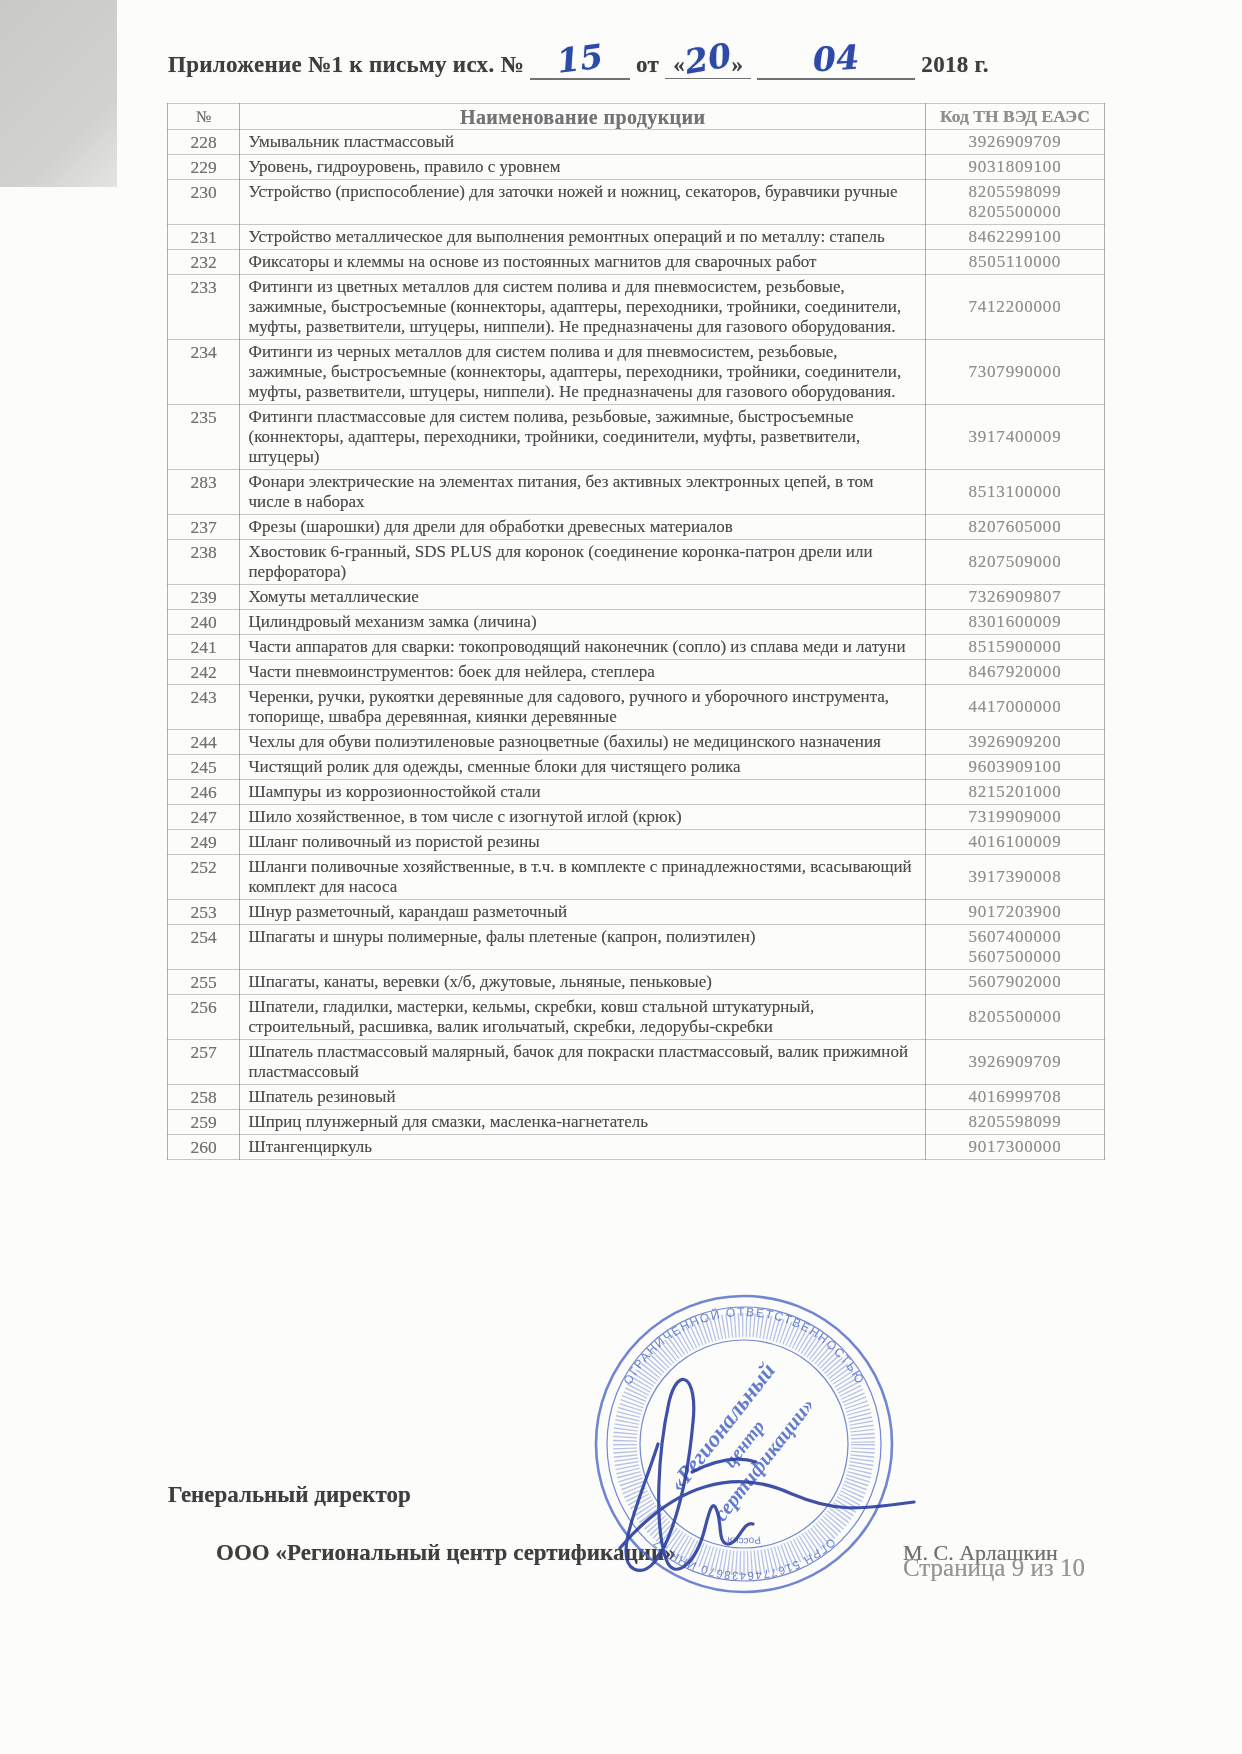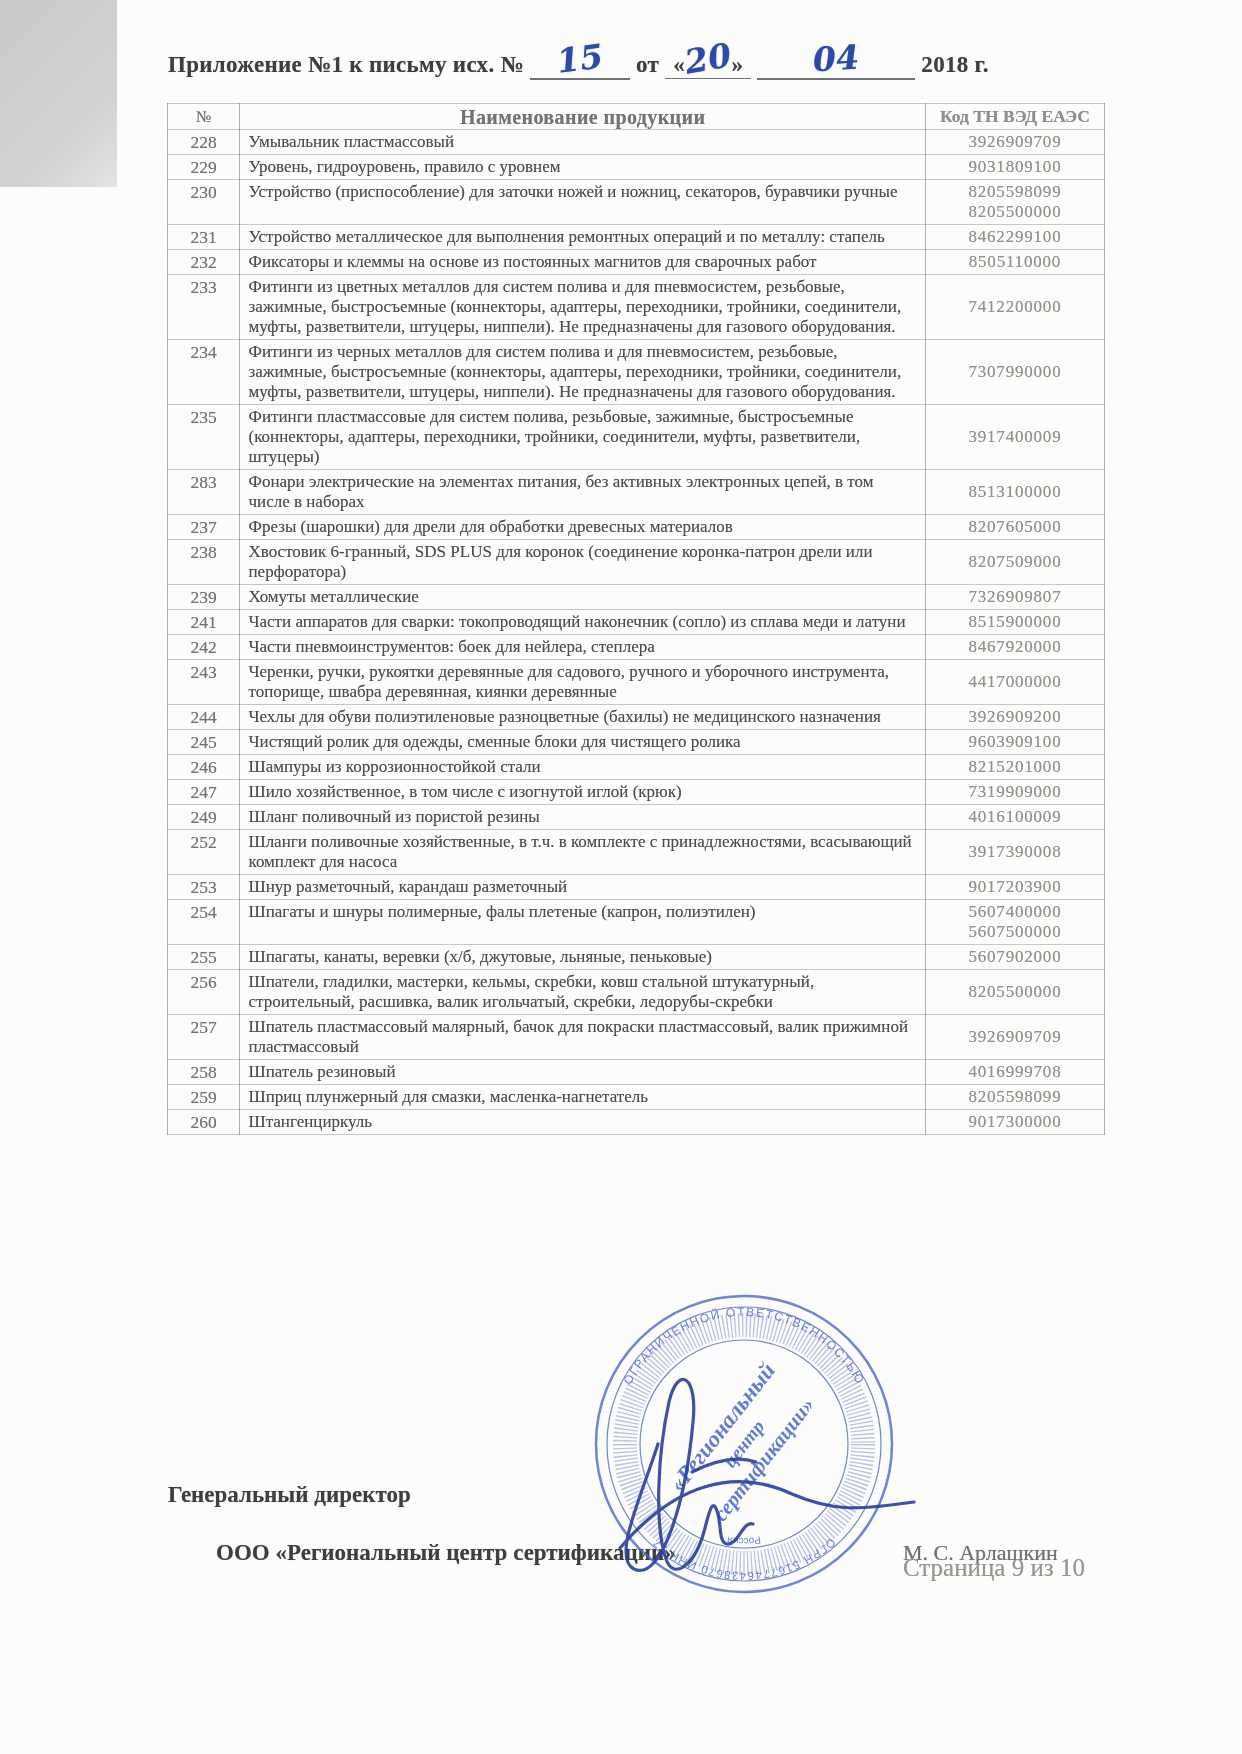--- a/index.html
+++ b/index.html
@@ -172,20 +172,27 @@
         <td class="c-name">Хвостовик 6-гранный, SDS PLUS для коронок (соединение коронка-патрон дрели или перфоратора)</td>
         <td class="c-code">
           <div>8207509000</div>
         </td>
       </tr>
       <tr>
         <td class="c-num">239</td>
         <td class="c-name">Хомуты металлические</td>
         <td class="c-code">
           <div>7326909807</div>
+        </td>
+      </tr>
+      <tr>
+        <td class="c-num">240</td>
+        <td class="c-name">Цилиндровый механизм замка (личина)</td>
+        <td class="c-code">
+          <div>8301600009</div>
         </td>
       </tr>
       <tr>
         <td class="c-num">241</td>
         <td class="c-name">Части аппаратов для сварки: токопроводящий наконечник (сопло) из сплава меди и латуни</td>
         <td class="c-code">
           <div>8515900000</div>
         </td>
       </tr>
       <tr>

